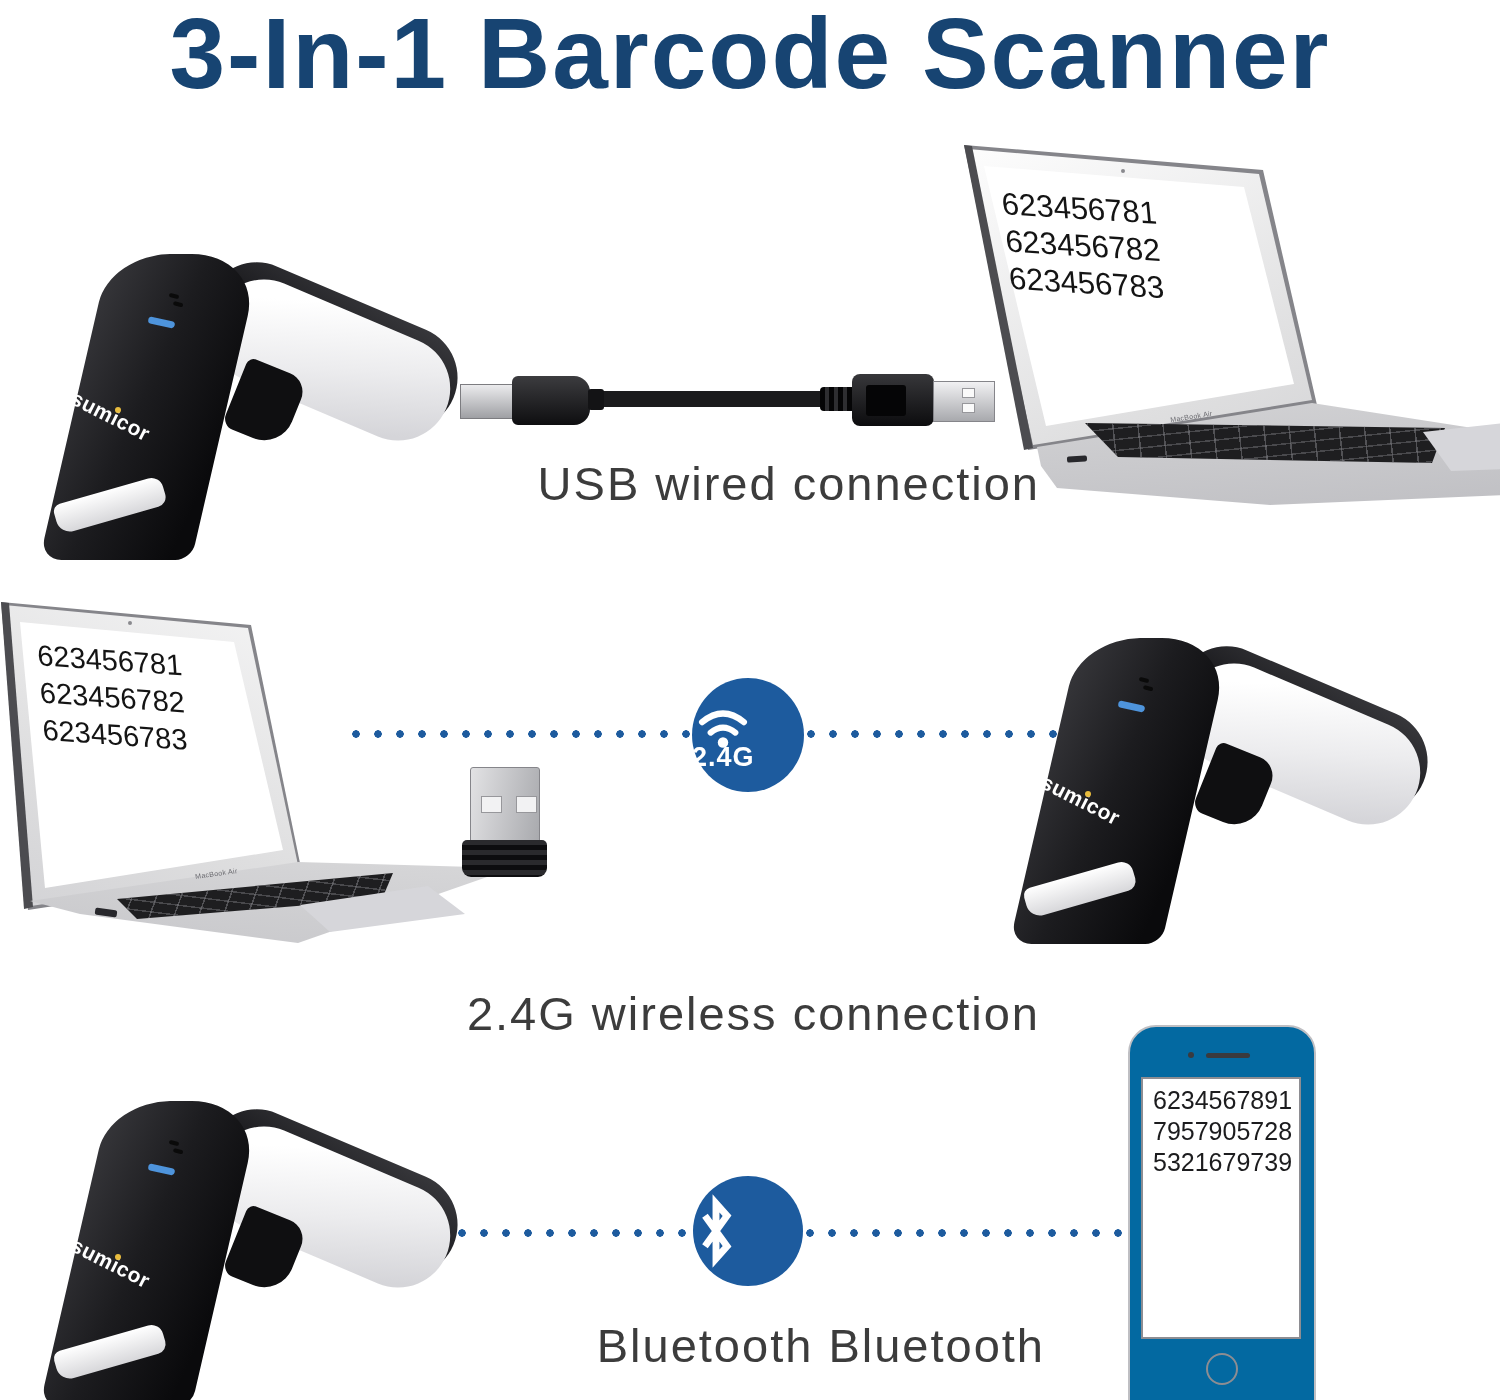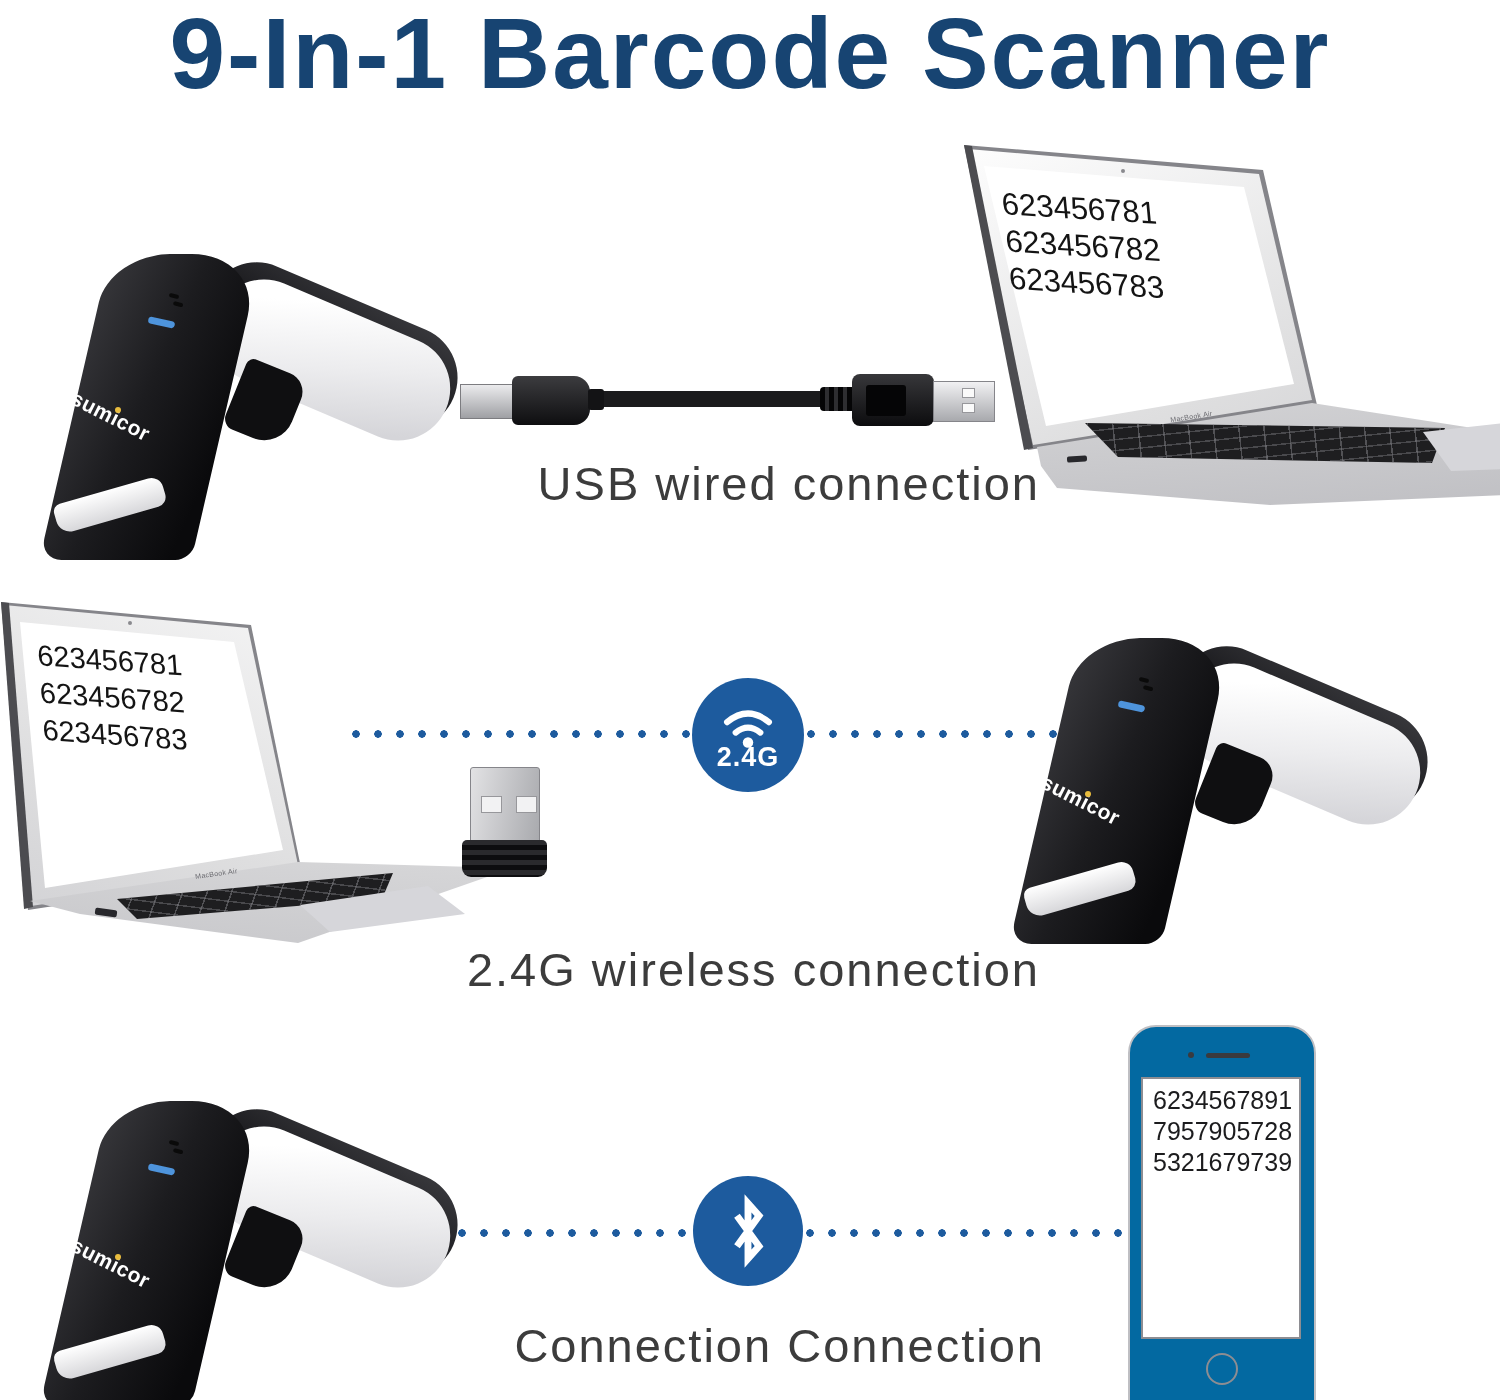--- a/index.html
+++ b/index.html
@@ -14,21 +14,21 @@
   
   .conn-label{font-size:47px;letter-spacing:2px;color:var(--label-text,#3c3c3c);
               text-align:right;white-space:nowrap}
 
   
   .dots{height:8px;background-image:radial-gradient(circle at 4px 4px,var(--accent-blue,#1d5b9e) 3.5px,transparent 4px);
         background-size:22px 8px;background-repeat:repeat-x}
 
   
   .badge{border-radius:50%;background:var(--accent-blue,#1d5b9e);display:flex;flex-direction:column;
-         align-items:center;justify-content:center}
+         justify-content:center}
   .badge-label{color:#fff;font-weight:bold;font-size:27px;margin-top:-6px;letter-spacing:1px}
 
   
   .scanner{width:450px;height:330px}
   .scanner>div{position:absolute}
   .sc-ridge{left:170px;top:66px;width:266px;height:104px;border-radius:52px;
             background:linear-gradient(190deg,#3a3a3e,#101013 70%);transform:rotate(23deg)}
   .sc-white{left:178px;top:80px;width:250px;height:104px;border-radius:52px;
             background:linear-gradient(160deg,#ffffff 18%,#ececee 55%,#d5d5d9 90%);transform:rotate(23deg)}
   .sc-trigger{left:205px;top:138px;width:64px;height:74px;background:#0f0f11;
@@ -124,21 +124,21 @@
   .ph-speaker{left:76px;top:26px;width:44px;height:5px;border-radius:3px;background:#3a3a3e}
   .ph-screen{left:11px;top:50px;width:160px;height:262px;border:2px solid #8d8d92;background:#fff;box-sizing:border-box}
   .ph-nums{left:10px;top:6px;font-size:25px;line-height:31px;color:#1c1c1e;position:absolute}
   .ph-home{left:76px;top:326px;width:32px;height:32px;border:2px solid #8d8d92;border-radius:50%;box-sizing:border-box}
 </style>
 </head>
 <body>
 
 <div class="stage">
 
-  <div class="abs title">9-In-1 Barcode Scanner</div>
+  <div class="abs title">3-In-1 Barcode Scanner</div>
 
   <div>
 
     <div class="abs scanner" style="left:28px;top:228px">
       <div class="sc-ridge"></div>
       <div class="sc-white"></div>
       <div class="sc-trigger"></div>
       <div class="sc-black"></div>
       <div class="sc-strip"></div>
       <div class="sc-led"></div>
@@ -225,21 +225,21 @@
       <div class="sc-white"></div>
       <div class="sc-trigger"></div>
       <div class="sc-black"></div>
       <div class="sc-strip"></div>
       <div class="sc-led"></div>
       <div class="sc-mic"></div>
       <div class="sc-logo">sumicor</div>
       <div class="sc-logodot"></div>
     </div>
 
-    <div class="abs conn-label" style="left:430px;top:942px;width:610px">2.4G wireless connection</div>
+    <div class="abs conn-label" style="left:430px;top:986px;width:610px">2.4G wireless connection</div>
   </div>
 
   <div>
 
     <div class="abs scanner" style="left:28px;top:1075px">
       <div class="sc-ridge"></div>
       <div class="sc-white"></div>
       <div class="sc-trigger"></div>
       <div class="sc-black"></div>
       <div class="sc-strip"></div>
@@ -264,16 +264,16 @@
       <div class="ph-screen">
         <div class="ph-nums">
           <div>6234567891</div>
           <div>7957905728</div>
           <div>5321679739</div>
         </div>
       </div>
       <div class="ph-home"></div>
     </div>
 
-    <div class="abs conn-label" style="left:445px;top:1318px;width:600px">Connection Connection</div>
+    <div class="abs conn-label" style="left:445px;top:1318px;width:600px">Bluetooth Bluetooth</div>
   </div>
 
 </div>
 
 </body></html>

